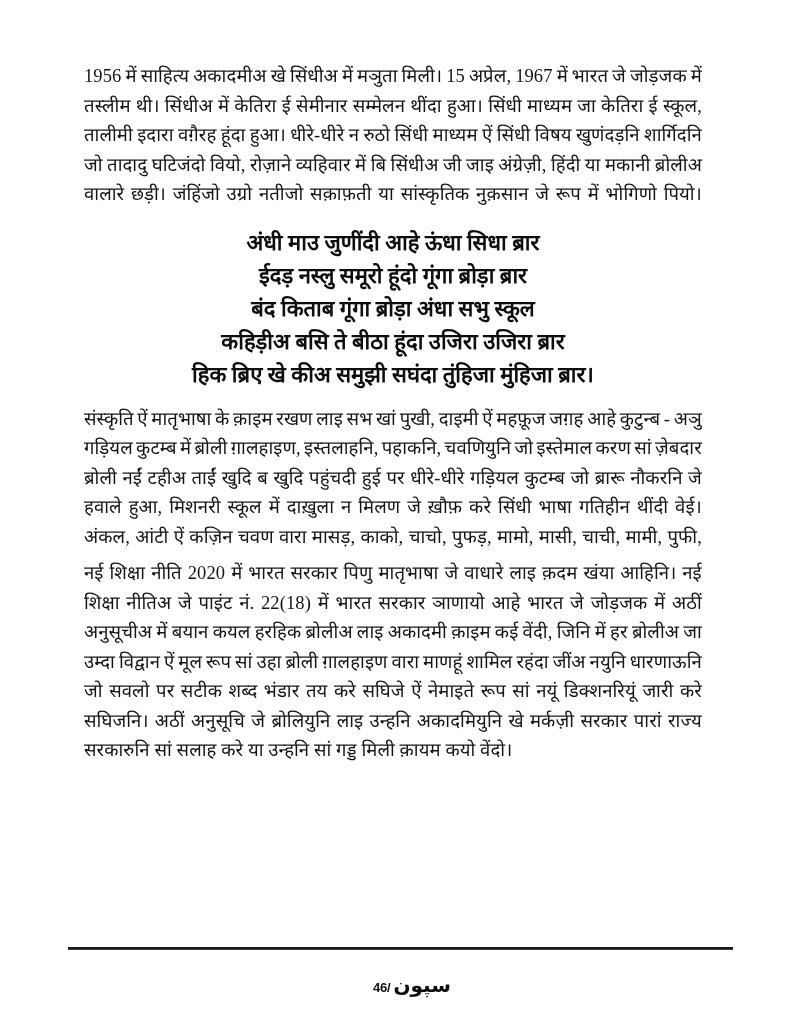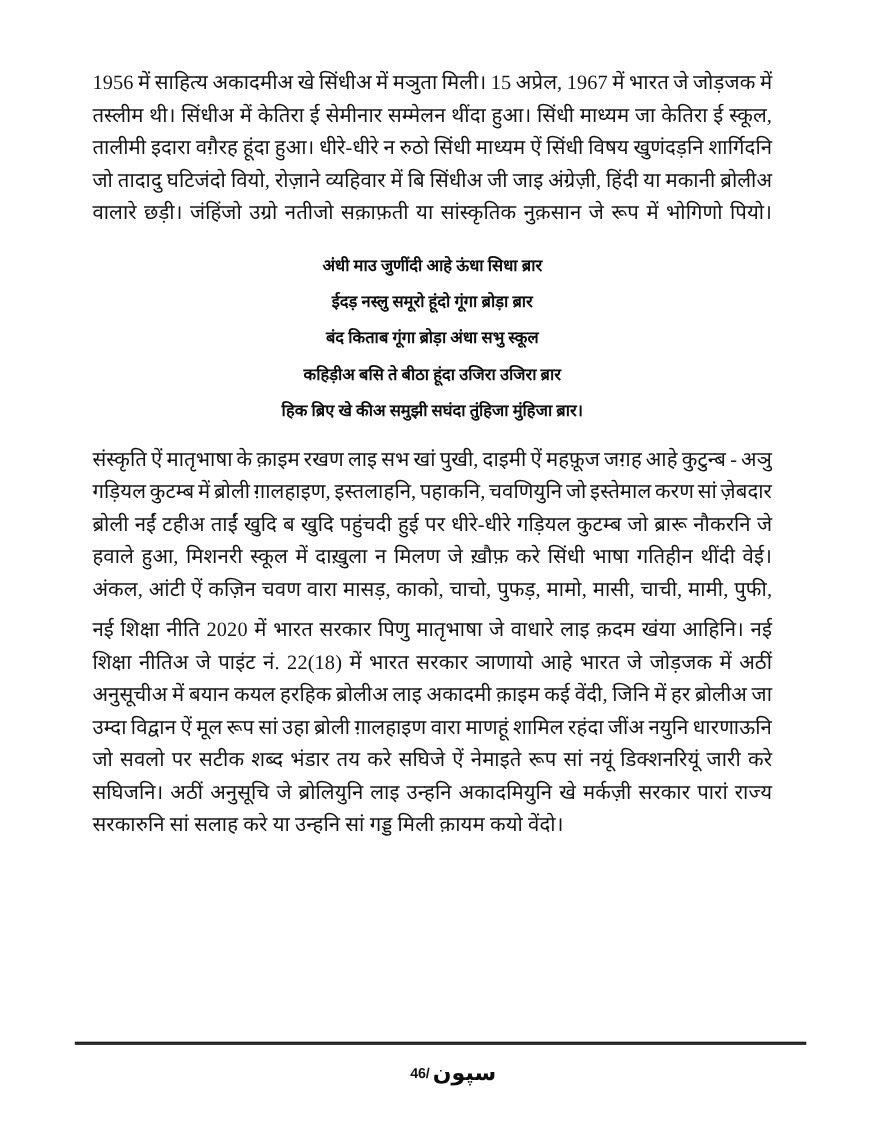--- a/index.html
+++ b/index.html
@@ -64,21 +64,21 @@
     text-align: left;
   }
 
   
   .poem {
     margin: 16px 0 14px 0;
     text-align: center;
   }
   .poem .verse {
     display: block;
-    font-size: 15px;
+    font-size: 22px;
     line-height: 33px;
     font-weight: 600;
     color: #0e0e0e;
     white-space: nowrap;
   }
 
   
   .footer-rule {
     position: absolute;
     left: 68px;
@@ -88,21 +88,21 @@
     border-top: 2.2px solid #1a1a1a;
     border-bottom: 1px solid #3a3a3a;
   }
   .footer {
     position: absolute;
     left: 68px;
     top: 955px;
     width: 665px;
     height: 40px;
     display: flex;
-    align-items: center;
+    align-items: flex-end;
     justify-content: flex-start;
     padding-left: 305px;
     box-sizing: border-box;
   }
   .footer-page-no {
     font-family: "Liberation Sans", "DejaVu Sans", sans-serif;
     font-size: 13px;
     font-weight: 700;
     color: #111111;
     margin-right: 3px;

